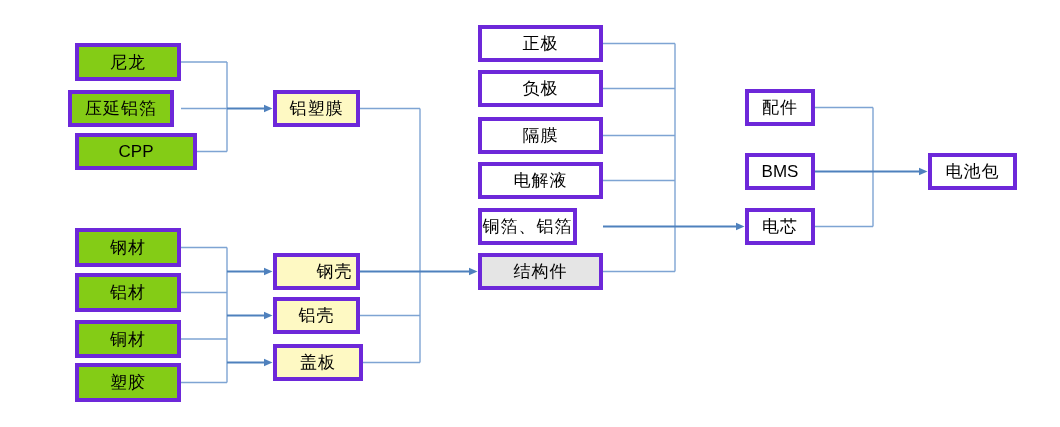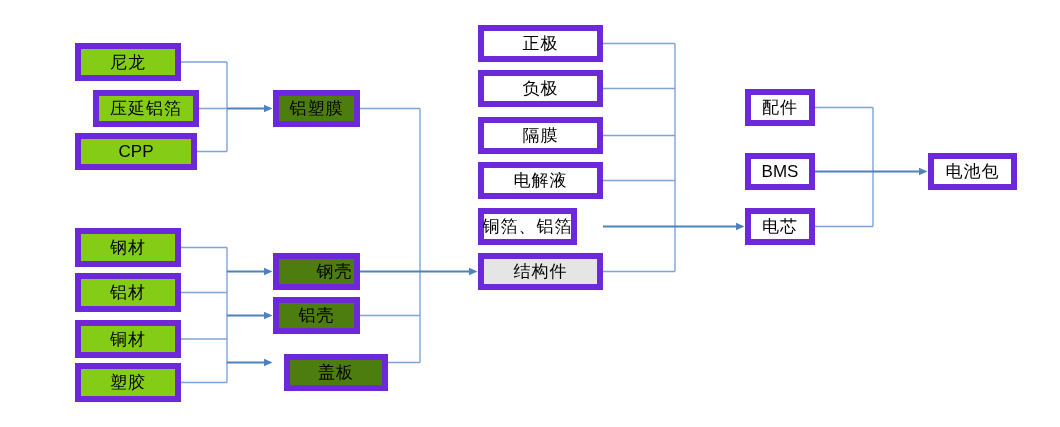--- a/index.html
+++ b/index.html
@@ -9,46 +9,46 @@
     background:#ffffff;
     font-family:"Liberation Sans","DejaVu Sans",sans-serif;
     overflow:hidden;
   }
   #wires{position:absolute;left:0;top:0;width:1060px;height:427px;}
   .thin line, .thin polyline{stroke:#7EA4D3;stroke-width:1.4;fill:none;}
   .arrowline{stroke:#4F81BD;stroke-width:2.2;fill:none;}
   .node{
     position:absolute;
     box-sizing:border-box;
-    border:6px solid #6d28d9;
+    border:4px solid #6d28d9;
     background:#ffffff;
     display:flex;align-items:center;justify-content:center;
     font-size:17px;color:#000000;
     letter-spacing:1px;
     white-space:nowrap;
   }
   .pink{background:#84cc16;}
-  .lightblue{background:#4d7c0f;}
+  .lightblue{background:#fef9c3;}
   .brightblue{background:#e5e5e5;}
   .white{background:#ffffff;}
 
   
   #n-nylon       {left:75px; top:43px;  width:106px;height:38px;}
-  #n-rolled-foil {left:93px; top:90px;  width:106px;height:37px;}
+  #n-rolled-foil {left:68px; top:90px;  width:106px;height:37px;}
   #n-cpp         {left:75px; top:133px; width:122px;height:37px;letter-spacing:0;}
   
   #n-steel       {left:75px; top:228px; width:106px;height:39px;}
   #n-aluminum    {left:75px; top:273px; width:106px;height:39px;}
   #n-copper      {left:75px; top:320px; width:106px;height:38px;}
   #n-plastic     {left:75px; top:363px; width:106px;height:39px;}
   
   #n-al-film     {left:273px;top:90px;  width:87px; height:37px;}
   #n-steel-shell {left:273px;top:253px; width:87px; height:37px;padding-left:36px;}
   #n-al-shell    {left:273px;top:297px; width:87px; height:37px;}
-  #n-cover-plate {left:284px;top:344px; width:104px; height:37px;margin-top:10px;}
+  #n-cover-plate {left:273px;top:344px; width:90px; height:37px;}
   
   #n-cathode     {left:478px;top:25px;  width:125px;height:37px;}
   #n-anode       {left:478px;top:70px;  width:125px;height:37px;}
   #n-separator   {left:478px;top:117px; width:125px;height:37px;}
   #n-electrolyte {left:478px;top:162px; width:125px;height:37px;}
   #n-cu-al-foil  {left:478px;top:208px; width:99px;height:37px;}
   #n-structural  {left:478px;top:253px; width:125px;height:37px;}
   
   #n-accessories {left:745px;top:89px;  width:70px; height:37px;}
   #n-bms         {left:745px;top:153px; width:70px; height:37px;letter-spacing:0;}

